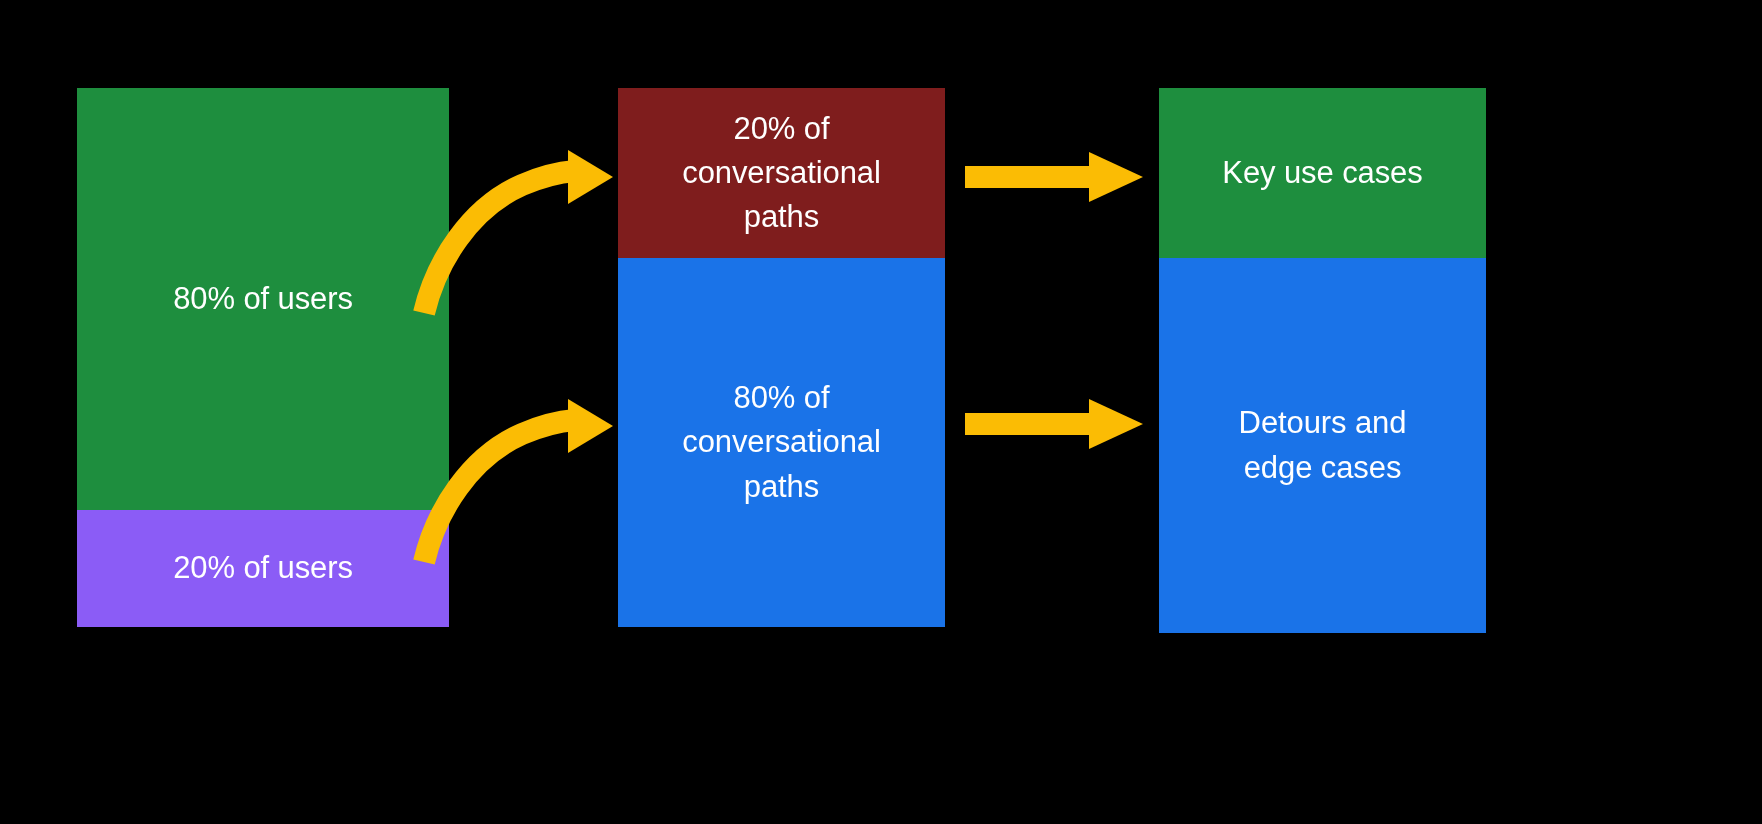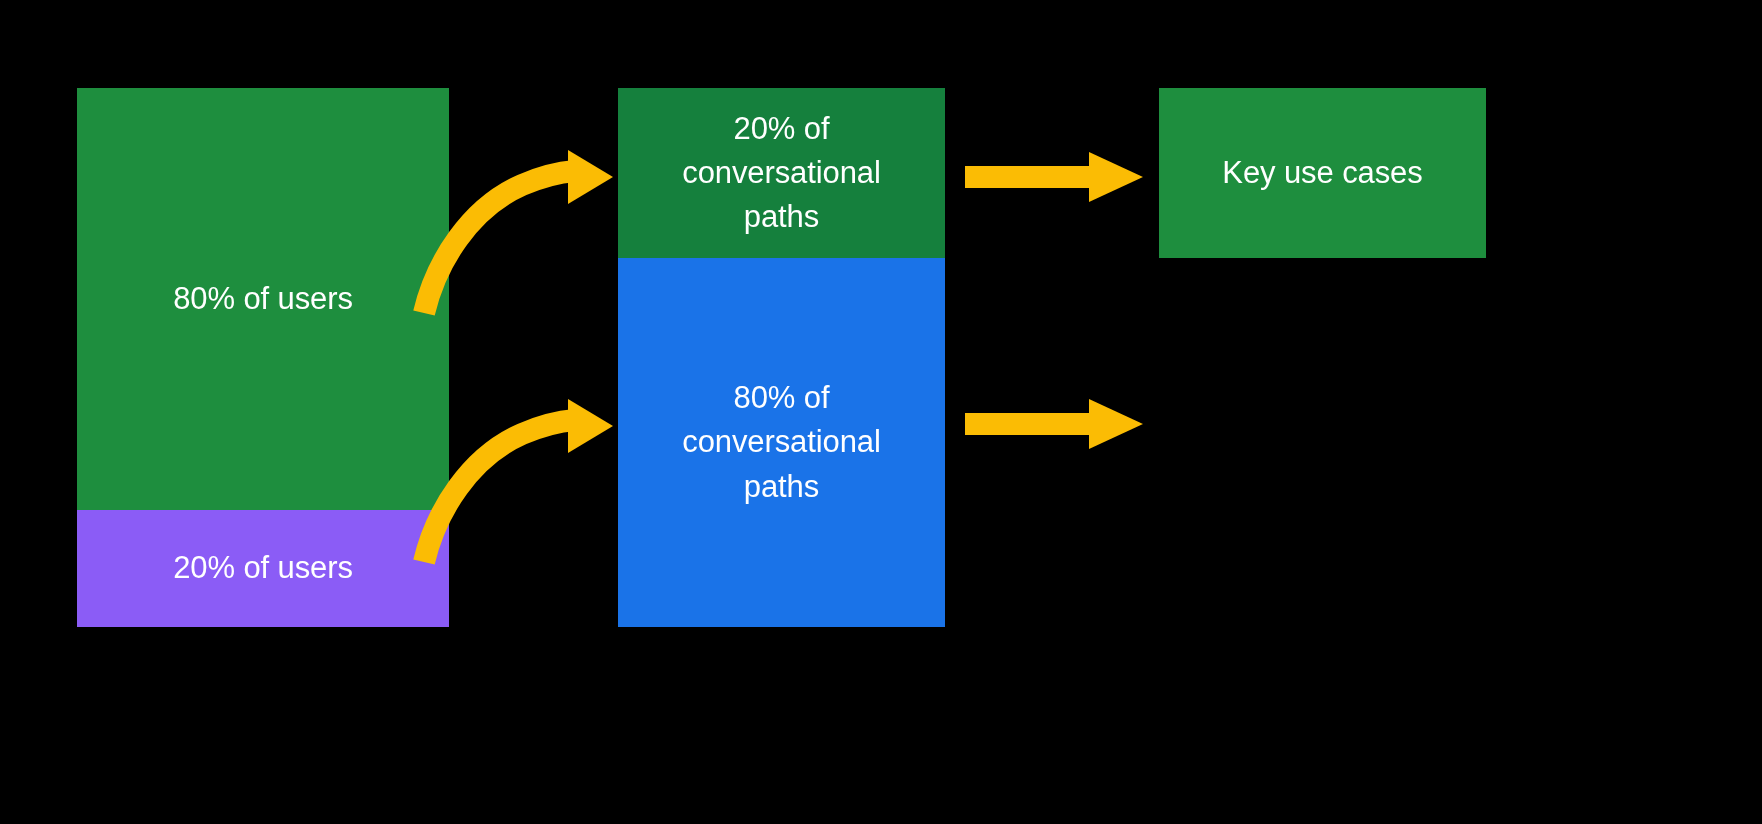--- a/index.html
+++ b/index.html
@@ -75,35 +75,39 @@
   <div class="column" id="col-users">
     <div class="seg s0" style="background:#1E8E3E;">
       <span class="seg-label">80% of users</span>
     </div>
     <div class="seg s1" style="background:#8b5cf6;">
       <span class="seg-label">20% of users</span>
     </div>
   </div>
 
   <div class="column" id="col-paths">
-    <div class="seg s0" style="background:#15803d;">
+    <div class="seg s0" style="background:#7f1d1d;">
       <span class="seg-label">20% of
 conversational
 paths</span>
     </div>
     <div class="seg s1" style="background:#1A73E8;">
       <span class="seg-label">80% of
 conversational
 paths</span>
     </div>
   </div>
 
   <div class="column" id="col-outcomes">
     <div class="seg s0" style="background:#1E8E3E;">
       <span class="seg-label">Key use cases</span>
+    </div>
+    <div class="seg s1" style="background:#1A73E8;">
+      <span class="seg-label">Detours and
+edge cases</span>
     </div>
   </div>
 
   <svg class="arrow-layer" viewBox="0 0 1762 824" width="1762" height="824">
 
     <g>
       <path d="M 424 313
                C 436 262, 470 208, 522 185
                C 545 175, 563 172, 575 171" fill="none" stroke="#FBBC04" stroke-width="22" stroke-linecap="butt"></path>
       <polygon points="568,150 613,177 568,204" fill="#FBBC04"></polygon>

